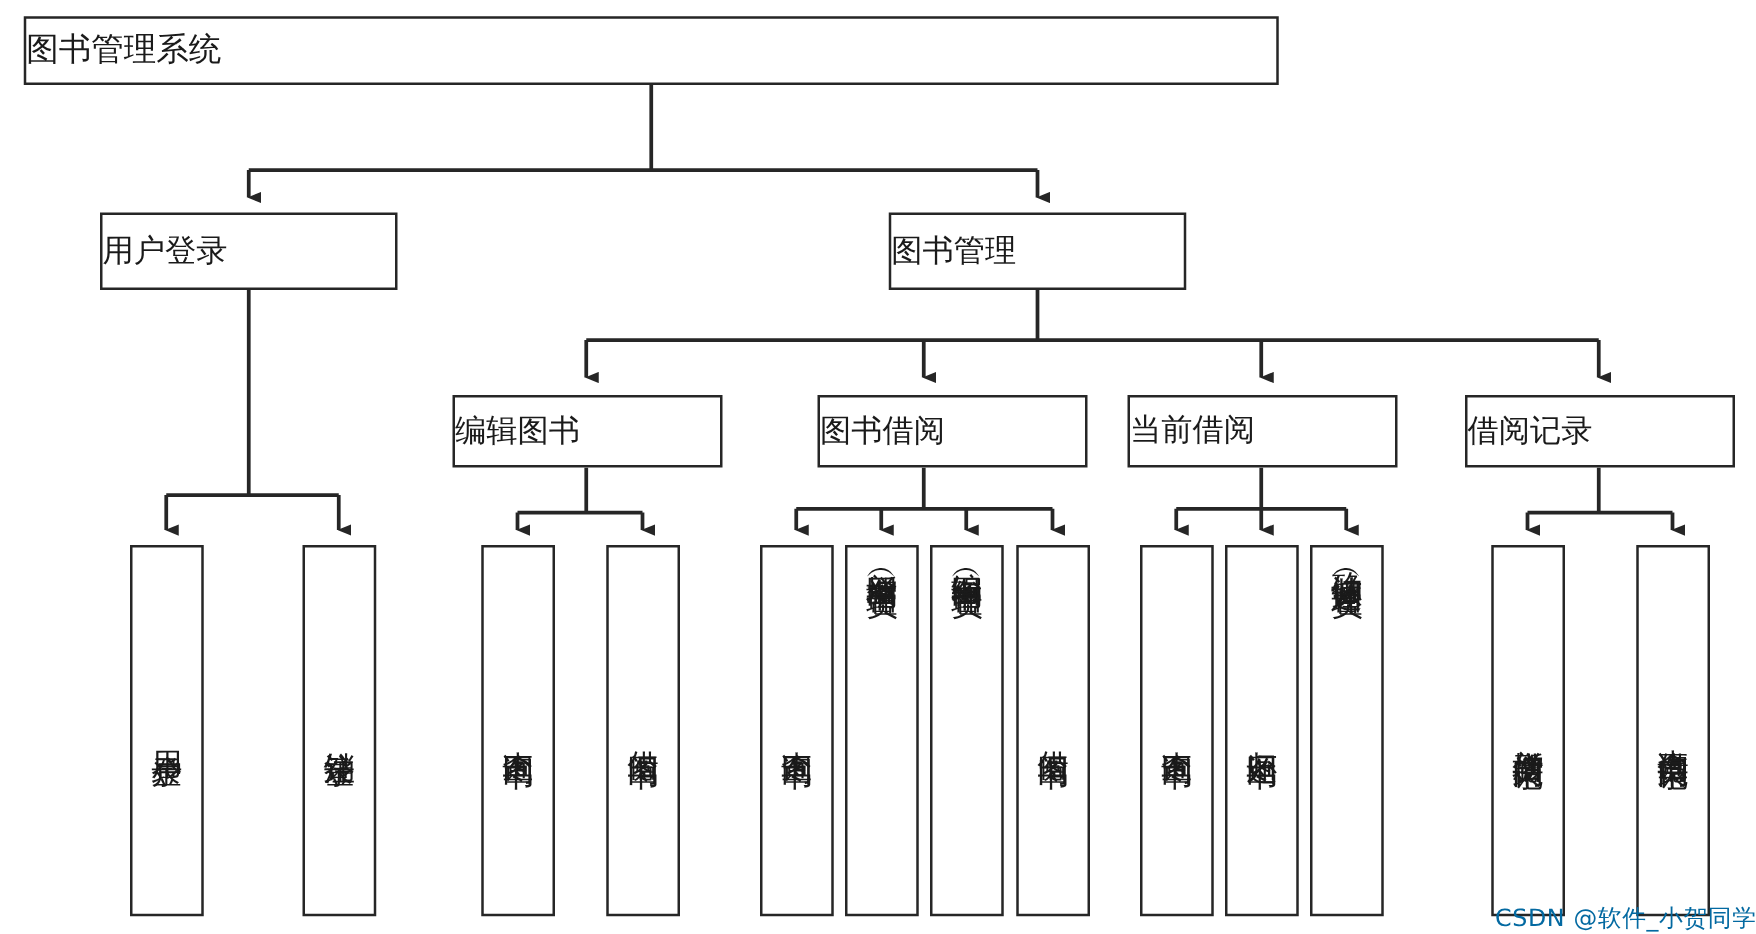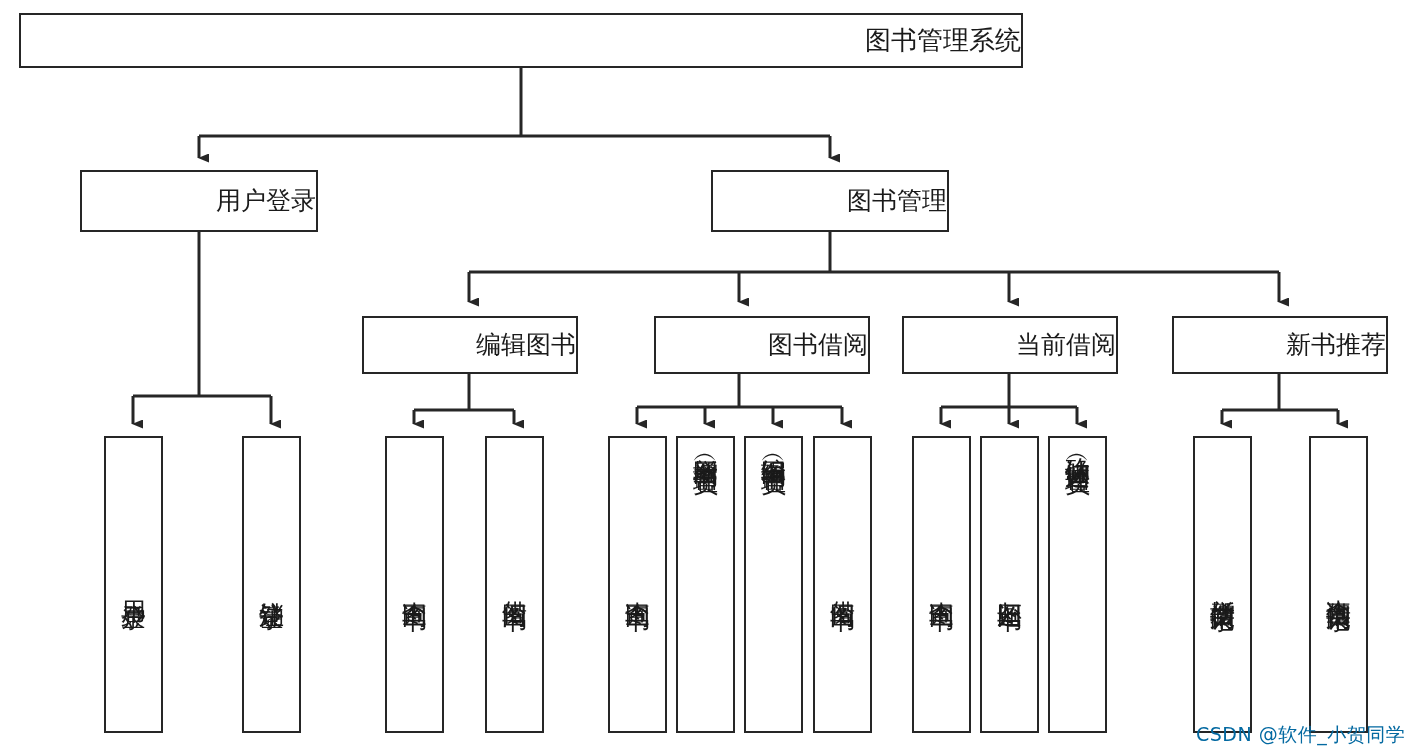--- a/index.html
+++ b/index.html
@@ -25,21 +25,21 @@
     width: 1405px;
     height: 747px;
   }
   .node {
     position: absolute;
     box-sizing: border-box;
     background: #ffffff;
     border: 2px solid #262626;
     display: flex;
     align-items: center;
-    justify-content: flex-end;
+    justify-content: flex-start;
     color: #1a1a1a;
   }
   .node-label {
     display: block;
     text-align: center;
     line-height: 1.05;
     white-space: nowrap;
   }
   .node.horiz .node-label {
     font-size: 25px;
@@ -143,21 +143,21 @@
   <div class="node horiz" style="left:362px; top:316px; width:216px; height:58px;">
     <span class="node-label">编辑图书</span>
   </div>
   <div class="node horiz" style="left:654px; top:316px; width:216px; height:58px;">
     <span class="node-label">图书借阅</span>
   </div>
   <div class="node horiz" style="left:902px; top:316px; width:216px; height:58px;font-family:Liberation Serif, serif;">
     <span class="node-label">当前借阅</span>
   </div>
   <div class="node horiz" style="left:1172px; top:316px; width:216px; height:58px;">
-    <span class="node-label">新书推荐</span>
+    <span class="node-label">借阅记录</span>
   </div>
 
   <div class="node vert centered" style="left:104px; top:436px; width:59px; height:297px;">
     <span class="node-label">用户登录</span>
   </div>
   <div class="node vert centered" style="left:242px; top:436px; width:59px; height:297px;">
     <span class="node-label">注销登录</span>
   </div>
 
   <div class="node vert centered" style="left:385px; top:436px; width:59px; height:297px;">

